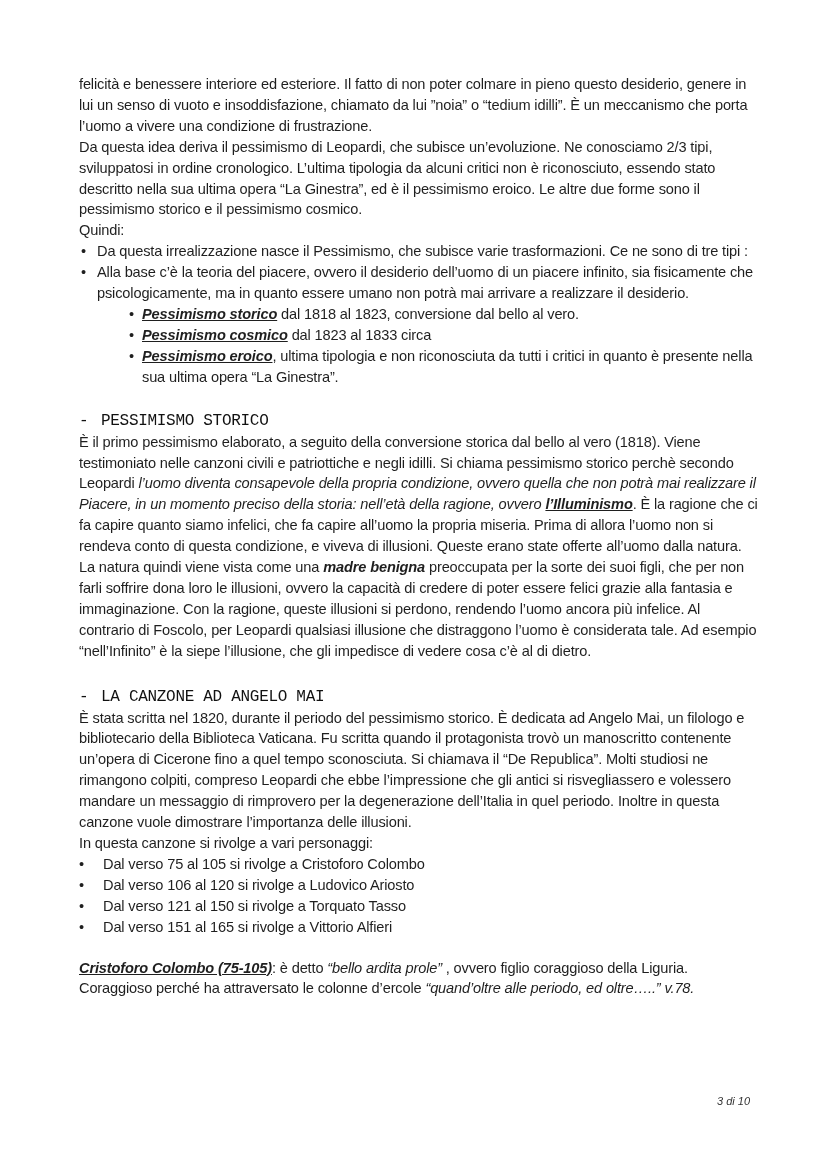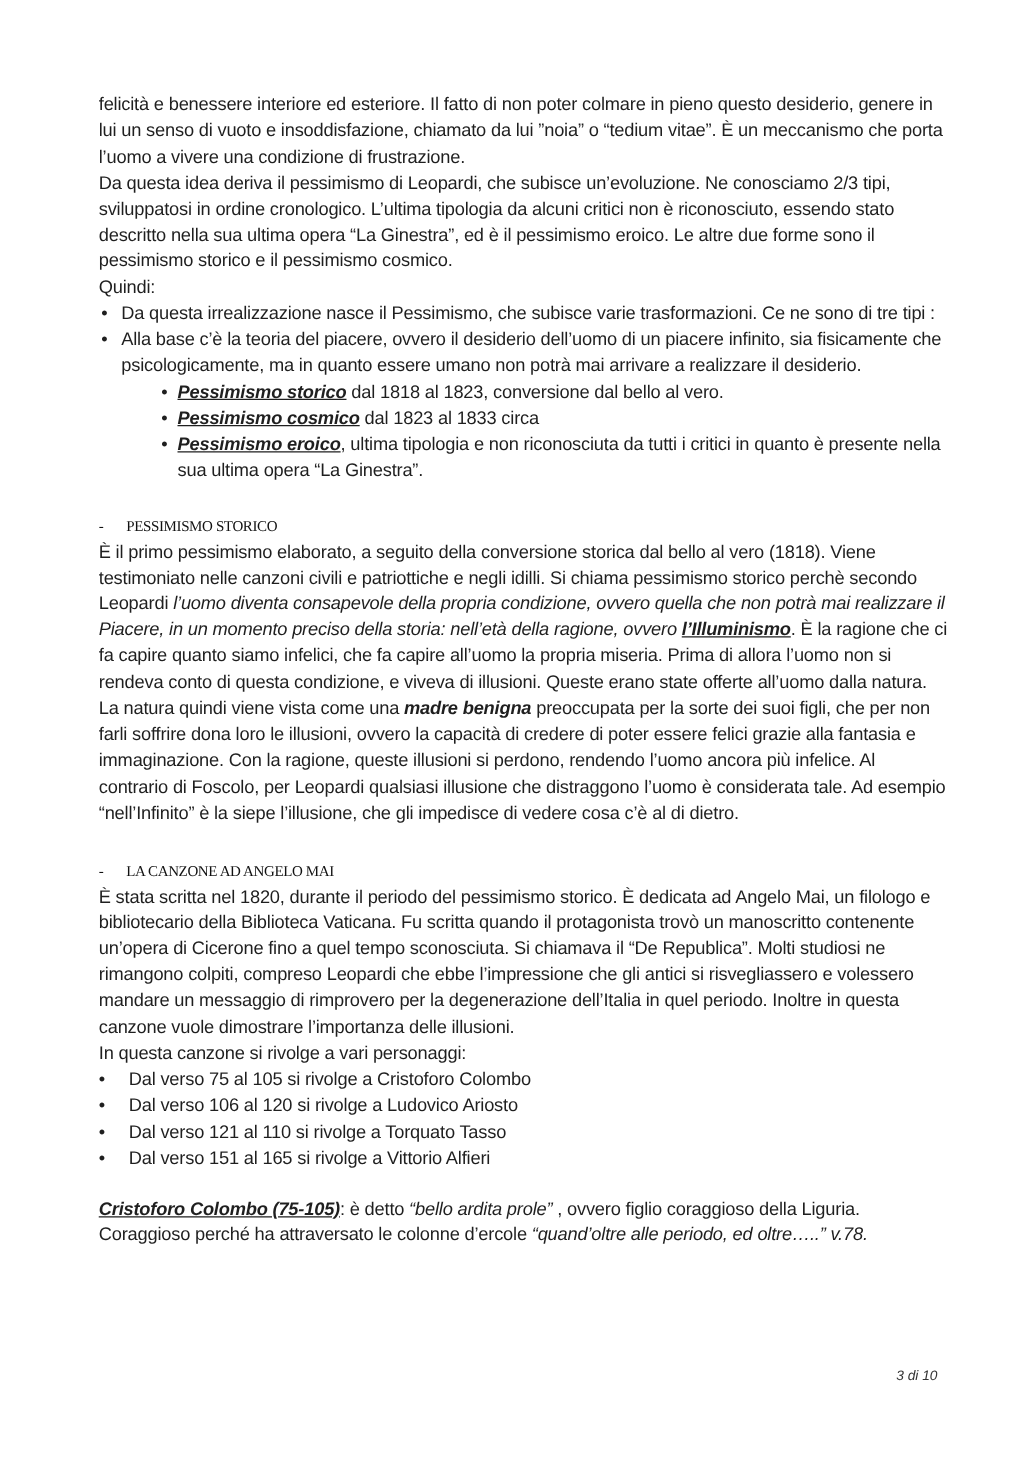--- a/index.html
+++ b/index.html
@@ -11,31 +11,31 @@
   .bul-l1 li { position: relative; padding-left: 18px; }
   .bul-l1 li::before { content: "\2022"; position: absolute; left: 2px; top: 0; }
   .bul-l2 { margin-left: 50px; }
   .bul-l2 li { position: relative; padding-left: 13px; }
   .bul-l2 li::before { content: "\2022"; position: absolute; left: 0; top: 0; }
   .bul-plain li { position: relative; padding-left: 24px; }
   .bul-plain li::before { content: "\2022"; position: absolute; left: 0; top: 0; }
   .biu { font-weight: bold; font-style: italic; text-decoration: underline; }
   .bi { font-weight: bold; font-style: italic; }
   .iu { font-style: italic; }
-  .heading { font-family: Liberation Serif, serif; font-size: 12px; line-height: 22px; letter-spacing: -0.3px; color: #111; margin-top: 20px; }
+  .heading { font-family: Liberation Mono, monospace; font-size: 16px; line-height: 22px; letter-spacing: -0.3px; color: #111; margin-top: 20px; }
   .heading .dash { display: inline-block; width: 22px; }
   .gap { height: 20px; }
   .footer { position: absolute; right: 78px; top: 1095px; font-style: italic; font-size: 11px; color: #333; }
 </style>
 </head>
 <body>
 
 <div class="page">
 
-  <p>felicità e benessere interiore ed esteriore. Il fatto di non poter colmare in pieno questo desiderio, genere in lui un senso di vuoto e insoddisfazione, chiamato da lui ”noia” o “tedium vitae”. È un meccanismo che porta l’uomo a vivere una condizione di frustrazione.</p>
+  <p>felicità e benessere interiore ed esteriore. Il fatto di non poter colmare in pieno questo desiderio, genere in lui un senso di vuoto e insoddisfazione, chiamato da lui ”noia” o “tedium idilli”. È un meccanismo che porta l’uomo a vivere una condizione di frustrazione.</p>
   <p>Da questa idea deriva il pessimismo di Leopardi, che subisce un’evoluzione. Ne conosciamo 2/3 tipi, sviluppatosi in ordine cronologico. L’ultima tipologia da alcuni critici non è riconosciuto, essendo stato descritto nella sua ultima opera “La Ginestra”, ed è il pessimismo eroico. Le altre due forme sono il pessimismo storico e il pessimismo cosmico.</p>
   <p>Quindi:</p>
 
   <ul class="bul-l1">
     <li>Da questa irrealizzazione nasce il Pessimismo, che subisce varie trasformazioni. Ce ne sono di tre tipi :</li>
     <li>Alla base c’è la teoria del piacere, ovvero il desiderio dell’uomo di un piacere infinito, sia fisicamente che psicologicamente, ma in quanto essere umano non potrà mai arrivare a realizzare il desiderio.</li>
   </ul>
 
   <ul class="bul-l2">
     <li><span class="biu">Pessimismo storico</span><span> dal 1818 al 1823, conversione dal bello al vero.</span></li>
@@ -49,21 +49,21 @@
   <p><span>È il primo pessimismo elaborato, a seguito della conversione storica dal bello al vero (1818). Viene testimoniato nelle canzoni civili e patriottiche e negli idilli. Si chiama pessimismo storico perchè secondo Leopardi </span><span class="iu">l’uomo diventa consapevole della propria condizione, ovvero quella che non potrà mai realizzare il Piacere, in un momento preciso della storia: nell’età della ragione, ovvero </span><span class="biu">l’Illuminismo</span><span>. È la ragione che ci fa capire quanto siamo infelici, che fa capire all’uomo la propria miseria. Prima di allora l’uomo non si rendeva conto di questa condizione, e viveva di illusioni. Queste erano state offerte all’uomo dalla natura. La natura quindi viene vista come una </span><span class="bi">madre benigna</span><span> preoccupata per la sorte dei suoi figli, che per non farli soffrire dona loro le illusioni, ovvero la capacità di credere di poter essere felici grazie alla fantasia e immaginazione. Con la ragione, queste illusioni si perdono, rendendo l’uomo ancora più infelice. Al contrario di Foscolo, per Leopardi qualsiasi illusione che distraggono l’uomo è considerata tale. Ad esempio “nell’Infinito” è la siepe l’illusione, che gli impedisce di vedere cosa c’è al di dietro.</span></p>
 
   <div class="heading" style="margin-top:24px">
     <span class="dash">-</span><span>LA CANZONE AD ANGELO MAI</span>
   </div>
   <p>È stata scritta nel 1820, durante il periodo del pessimismo storico. È dedicata ad Angelo Mai, un filologo e bibliotecario della Biblioteca Vaticana. Fu scritta quando il protagonista trovò un manoscritto contenente un’opera di Cicerone fino a quel tempo sconosciuta. Si chiamava il “De Republica”. Molti studiosi ne rimangono colpiti, compreso Leopardi che ebbe l’impressione che gli antici si risvegliassero e volessero mandare un messaggio di rimprovero per la degenerazione dell’Italia in quel periodo. Inoltre in questa canzone vuole dimostrare l’importanza delle illusioni.</p>
   <p>In questa canzone si rivolge a vari personaggi:</p>
   <ul class="bul-plain">
     <li>Dal verso 75 al 105 si rivolge a Cristoforo Colombo</li>
     <li>Dal verso 106 al 120 si rivolge a Ludovico Ariosto</li>
-    <li>Dal verso 121 al 110 si rivolge a Torquato Tasso</li>
+    <li>Dal verso 121 al 150 si rivolge a Torquato Tasso</li>
     <li>Dal verso 151 al 165 si rivolge a Vittorio Alfieri</li>
   </ul>
 
   <div class="gap"></div>
   <p><span class="biu">Cristoforo Colombo (75-105)</span><span>: è detto </span><span class="iu">“bello ardita prole” </span><span>, ovvero figlio coraggioso della Liguria. Coraggioso perché ha attraversato le colonne d’ercole </span><span class="iu">“quand’oltre alle periodo, ed oltre…..” v.78.</span></p>
 </div>
 
 <div class="footer">3 di 10</div>
 
 </body></html>

